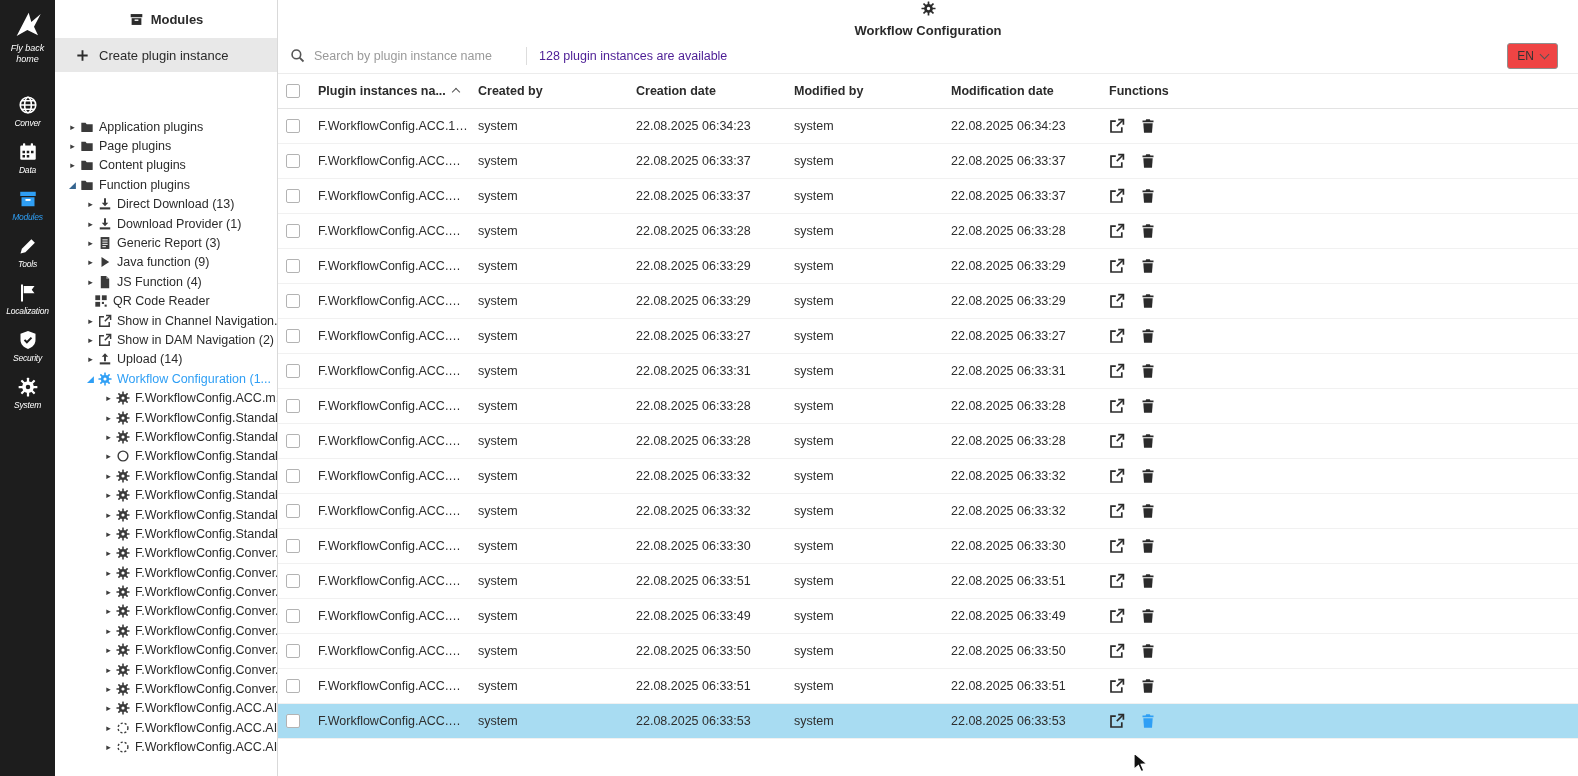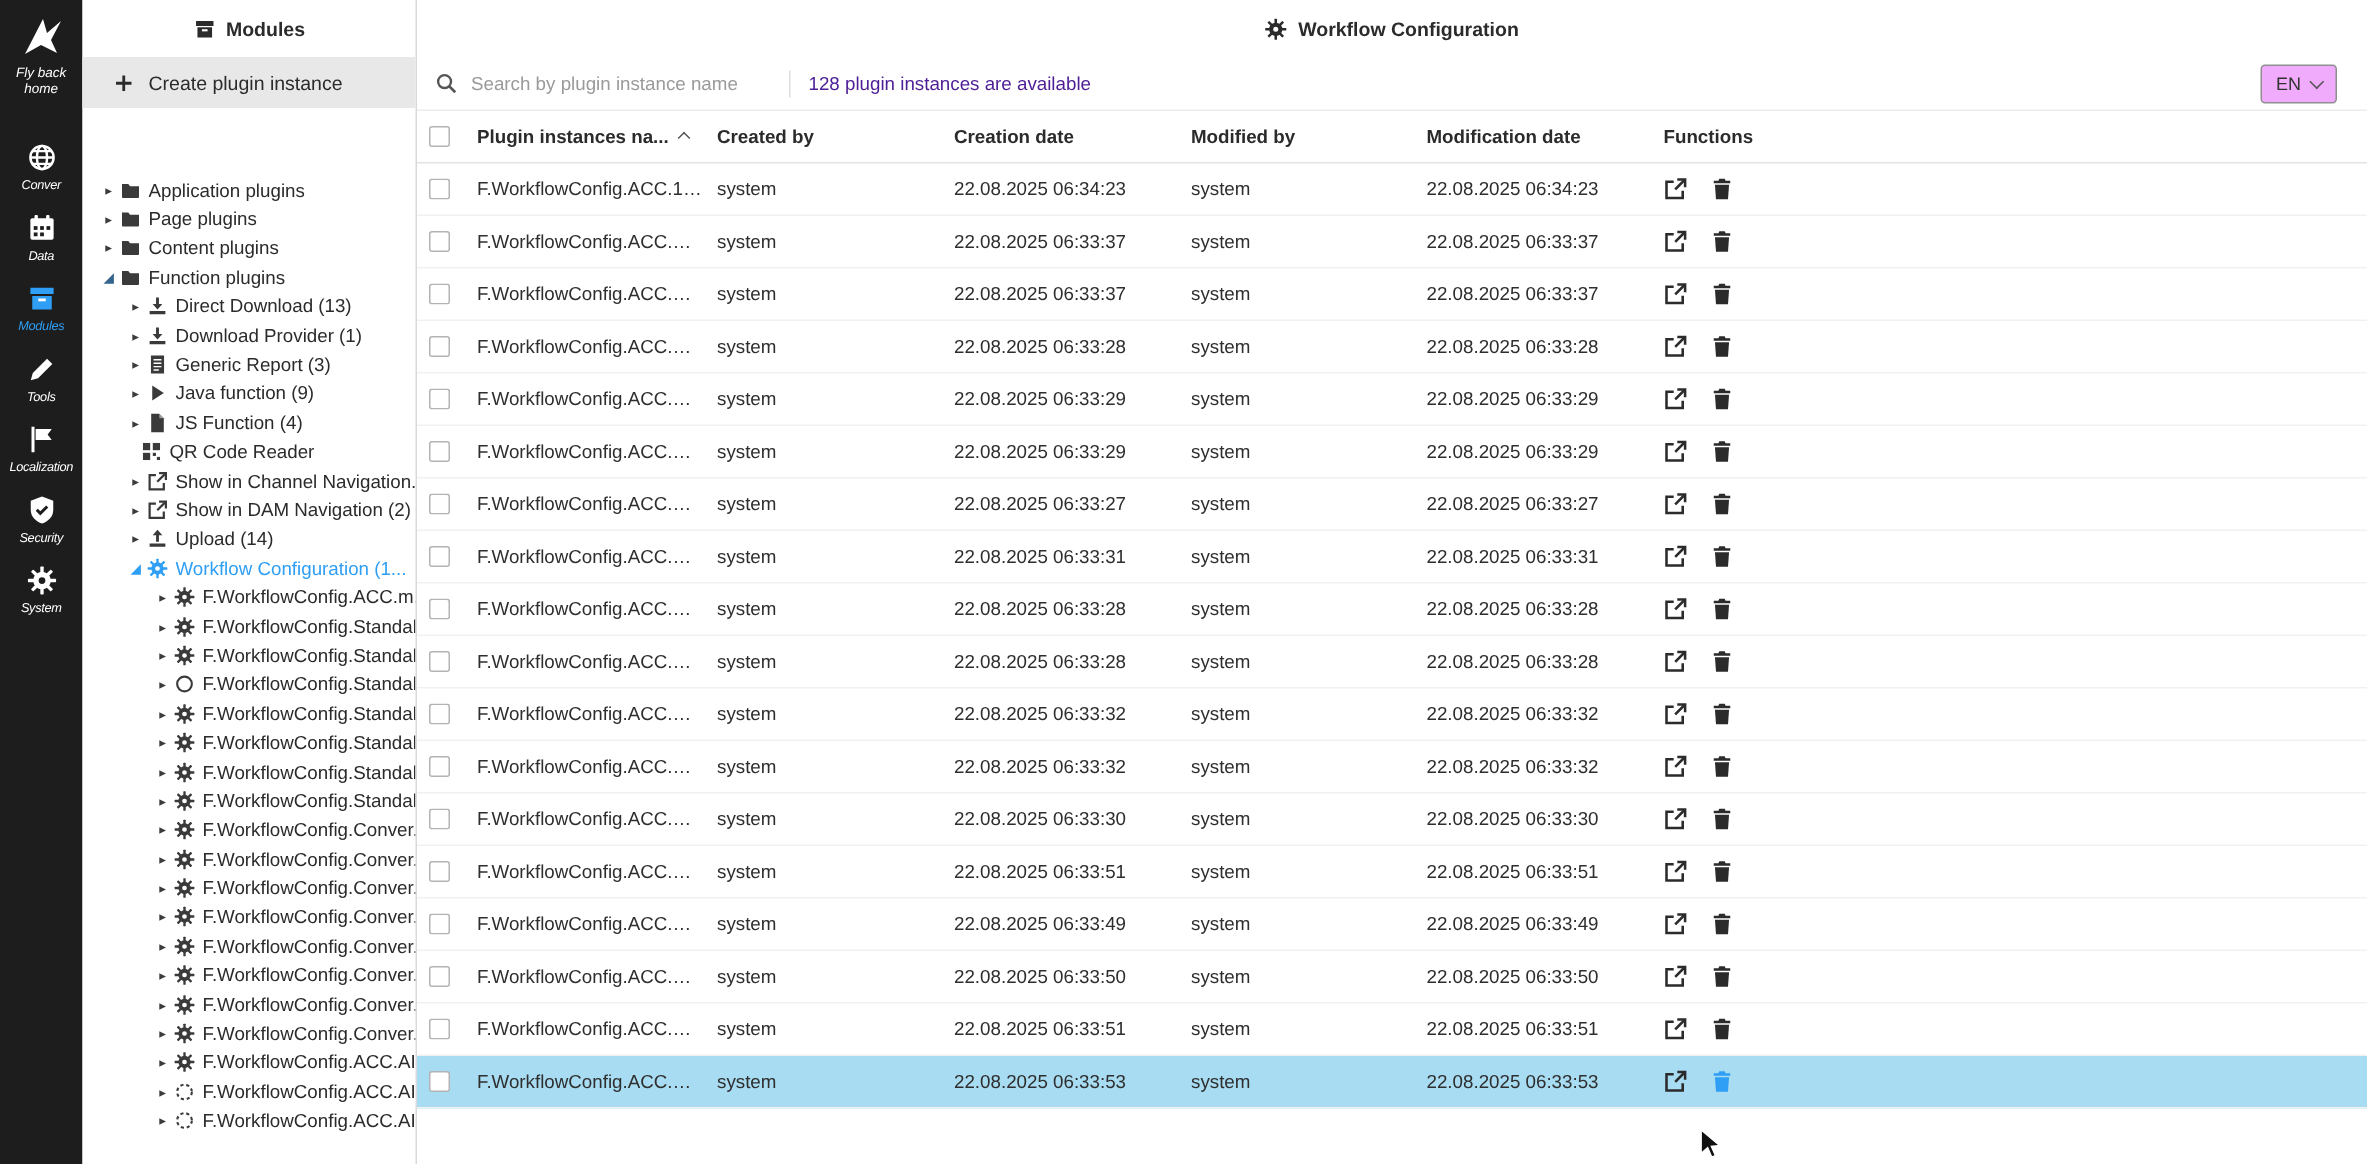--- a/index.html
+++ b/index.html
@@ -27,28 +27,28 @@
   .tree{flex:1;overflow:hidden;padding-top:45px;}
   .tree-row{display:flex;align-items:center;height:19.4px;font-size:12.5px;white-space:nowrap;cursor:pointer;color:#2b2b2b;overflow:hidden;}
   .tree-row .expander{width:15px;flex-shrink:0;font-size:9px;color:#3c3c3c;display:inline-flex;justify-content:center;align-items:center;}
   .tree-row .expander.expanded{color:#35648f;}
   .tree-row .t-icon{width:14px;height:14px;margin-right:5px;flex-shrink:0;color:#3a3a3a;}
   .tree-row .t-label{overflow:hidden;}
   .tree-row.selected,.tree-row.selected .t-icon,.tree-row.selected .expander{color:var(--accent,#2f9ff5);}
 
   
   .main{flex:1;display:flex;flex-direction:column;min-width:0;}
-  .main-header{height:38px;display:flex;align-items:center;justify-content:center;gap:7px;font-size:13px;font-weight:700;color:#2b2b2b;flex-shrink:0;}
+  .main-header{height:38px;display:flex;align-items:center;justify-content:center;gap:7px;font-size:13px;font-weight:700;color:#2b2b2b;flex-shrink:0;flex-direction:column;}
   .search-row{height:36px;display:flex;align-items:center;padding:0 20px 0 12px;border-bottom:1px solid #ececec;flex-shrink:0;}
   .search-icon{width:15px;height:15px;color:#555;margin-right:9px;flex-shrink:0;}
   .search-input{border:none;outline:none;width:212px;font-size:12.5px;font-family:inherit;color:#333;background:transparent;}
   .search-input::placeholder{color:#9a9a9a;}
   .v-sep{width:1px;height:18px;background:#ddd;margin-right:12px;}
   .results{font-size:12.5px;color:#4c1d95;}
-  .lang{margin-left:auto;display:flex;align-items:center;gap:7px;border:1px solid #8f8f8f;border-radius:3px;height:26px;padding:0 9px;font-size:12px;color:#333;cursor:pointer;background:#f0abfc;}
+  .lang{margin-left:auto;display:flex;align-items:center;gap:7px;border:1px solid #8f8f8f;border-radius:3px;height:26px;padding:0 9px;font-size:12px;color:#333;cursor:pointer;background:#ef4444;}
   .chev{width:7px;height:7px;border-right:1.4px solid #555;border-bottom:1.4px solid #555;transform:rotate(45deg);margin-top:-3px;}
 
   
   .thead,.trow{display:grid;grid-template-columns:40px 160px 158px 158px 157px 158px 1fr;align-items:center;height:35px;flex-shrink:0;}
   .thead{font-weight:700;font-size:12.5px;color:#2b2b2b;border-bottom:1px solid #e3e3e3;}
   .trow{font-size:12.5px;color:#2e2e2e;border-bottom:1px solid #f1f1f1;cursor:default;}
   .trow.hl{background:var(--row-highlight,#a8dcf2);}
   .rows{flex:1;overflow:hidden;display:flex;flex-direction:column;}
   .c-check{display:flex;justify-content:center;}
   .checkbox{width:14px;height:14px;border:1px solid #b3b3b3;border-radius:2px;background:#fff;display:inline-block;cursor:pointer;}

